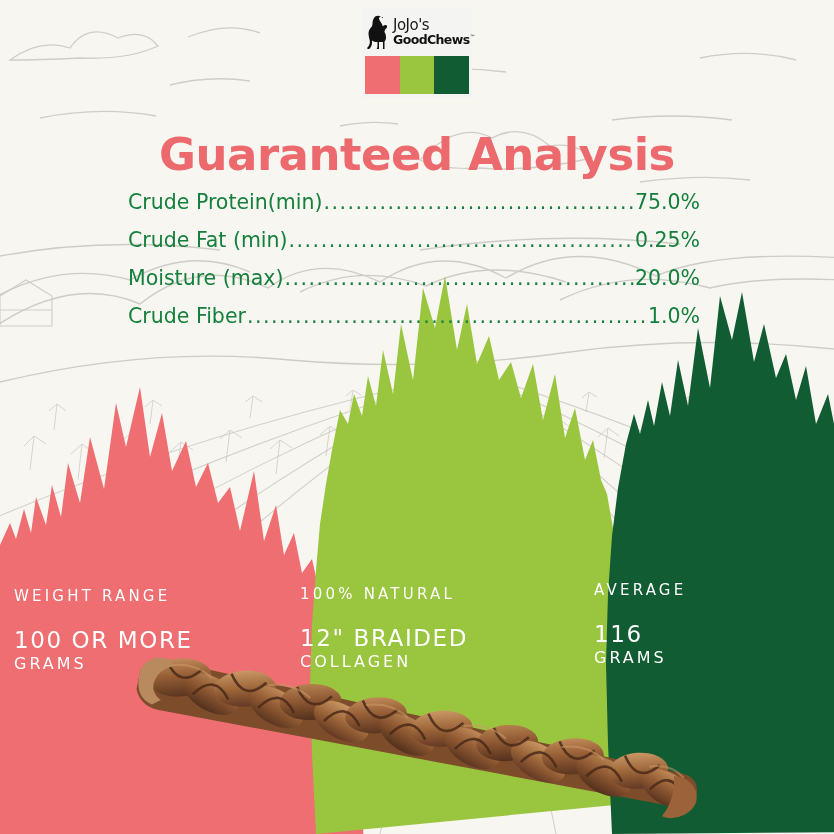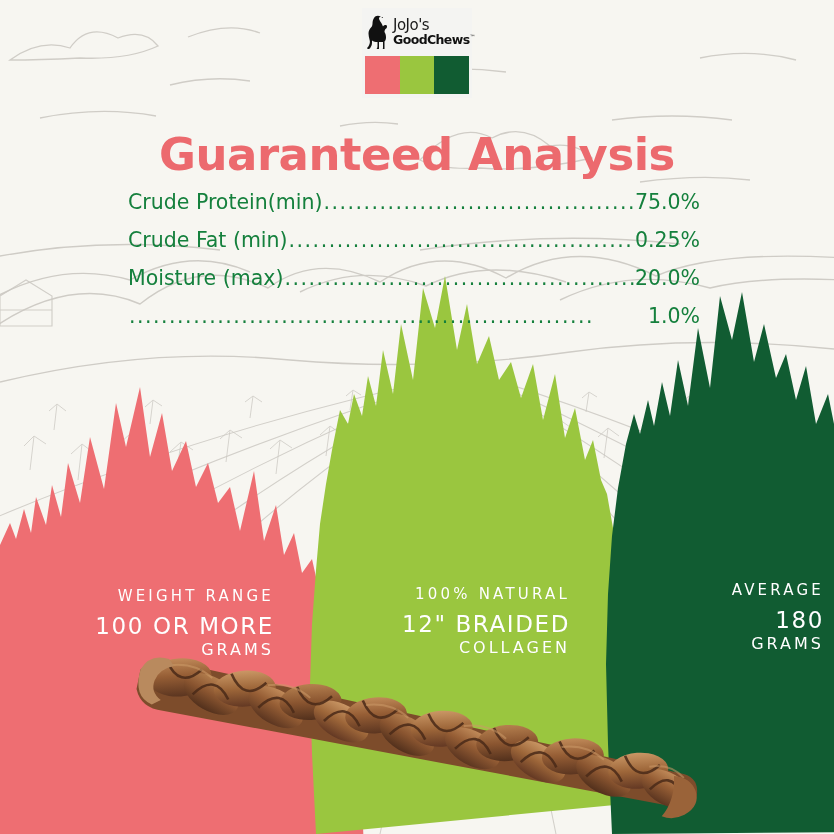--- a/index.html
+++ b/index.html
@@ -129,36 +129,36 @@
     height: 834px;
     z-index: 2;
   }
   .panels svg { display: block; width: 834px; height: 834px; }
 
   
   .cap {
     position: absolute;
     z-index: 6;
     color: #ffffff;
-    text-align: right;
+    text-align: left;
     font-family: "DejaVu Sans", sans-serif;
     text-shadow: 0 0 1px rgba(0,0,0,0.05);
   }
   .cap .small {
     font-size: 15px;
     letter-spacing: 3.2px;
     line-height: 1.1;
     display: block;
   }
   .cap .big {
     font-size: 23px;
     letter-spacing: 1.6px;
     line-height: 1.25;
     display: block;
-    margin-top: 7px;
+    margin-top: 21px;
   }
   .cap .big2 {
     font-size: 16px;
     letter-spacing: 3.0px;
     line-height: 1.25;
     display: block;
   }
   #cap-weight { left: 14px;  top: 588px; width: 260px; }
   #cap-natural{ left: 300px; top: 586px; width: 270px; }
   #cap-average{ left: 594px; top: 582px; width: 230px; }
@@ -289,20 +289,21 @@
       <span class="label">Crude Fat (min)</span>
       <span class="leader">..........................................................</span>
       <span class="value">0.25%</span>
     </div>
     <div class="row">
       <span class="label">Moisture (max)</span>
       <span class="leader">..........................................................</span>
       <span class="value">20.0%</span>
     </div>
     <div class="row">
+      <span class="label">Crude Fiber</span>
       <span class="leader">..........................................................</span>
       <span class="value">1.0%</span>
     </div>
   </div>
 
   <div class="panels">
     <svg viewBox="0 0 834 834" xmlns="http://www.w3.org/2000/svg">
 
       <path fill="#ee6e72" d="
         M0 834 L0 545
@@ -343,21 +344,21 @@
   </div>
 
   <div class="cap" id="cap-natural">
     <span class="small">100% NATURAL</span>
     <span class="big">12" BRAIDED</span>
     <span class="big2">COLLAGEN</span>
   </div>
 
   <div class="cap" id="cap-average">
     <span class="small">AVERAGE</span>
-    <span class="big">180</span>
+    <span class="big">116</span>
     <span class="big2">GRAMS</span>
   </div>
 
   <div class="chew">
     <svg viewBox="0 0 834 834" xmlns="http://www.w3.org/2000/svg">
       <defs>
         <linearGradient id="strandA" x1="0" y1="0" x2="0" y2="1">
           <stop offset="0%" stop-color="#c08a59"></stop>
           <stop offset="45%" stop-color="#965e35"></stop>
           <stop offset="100%" stop-color="#5b3520"></stop>

